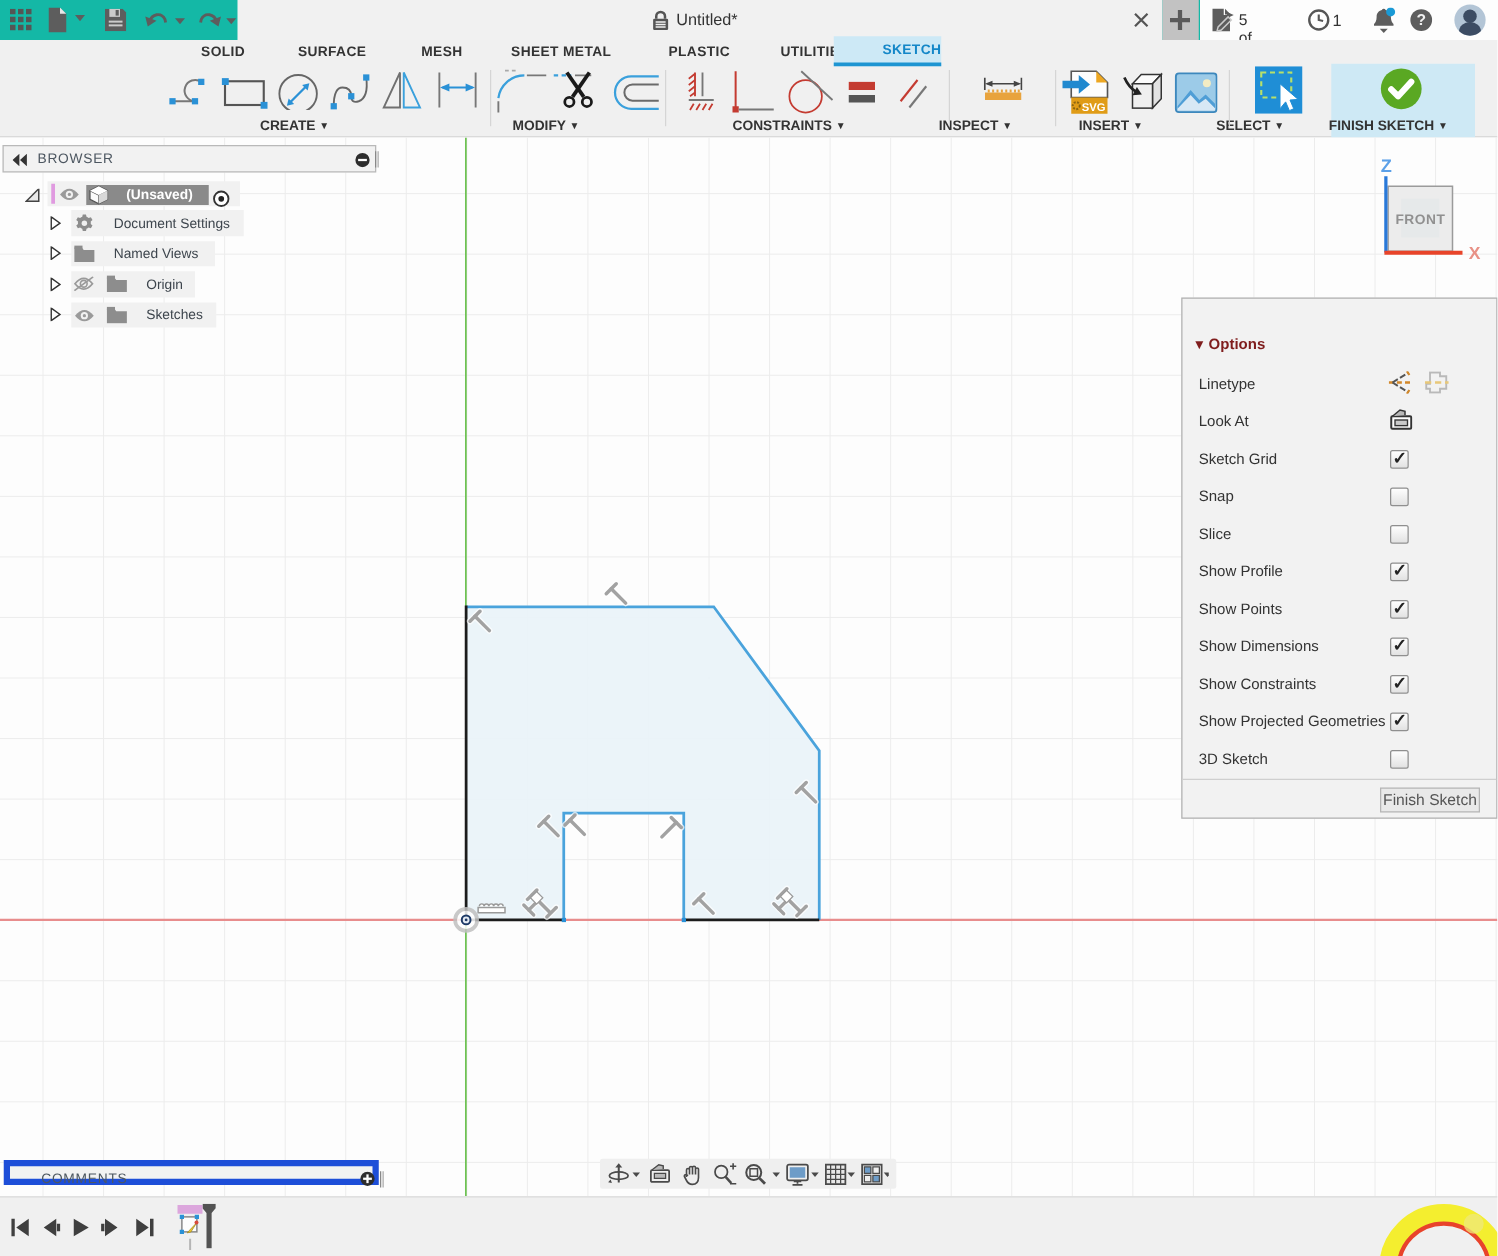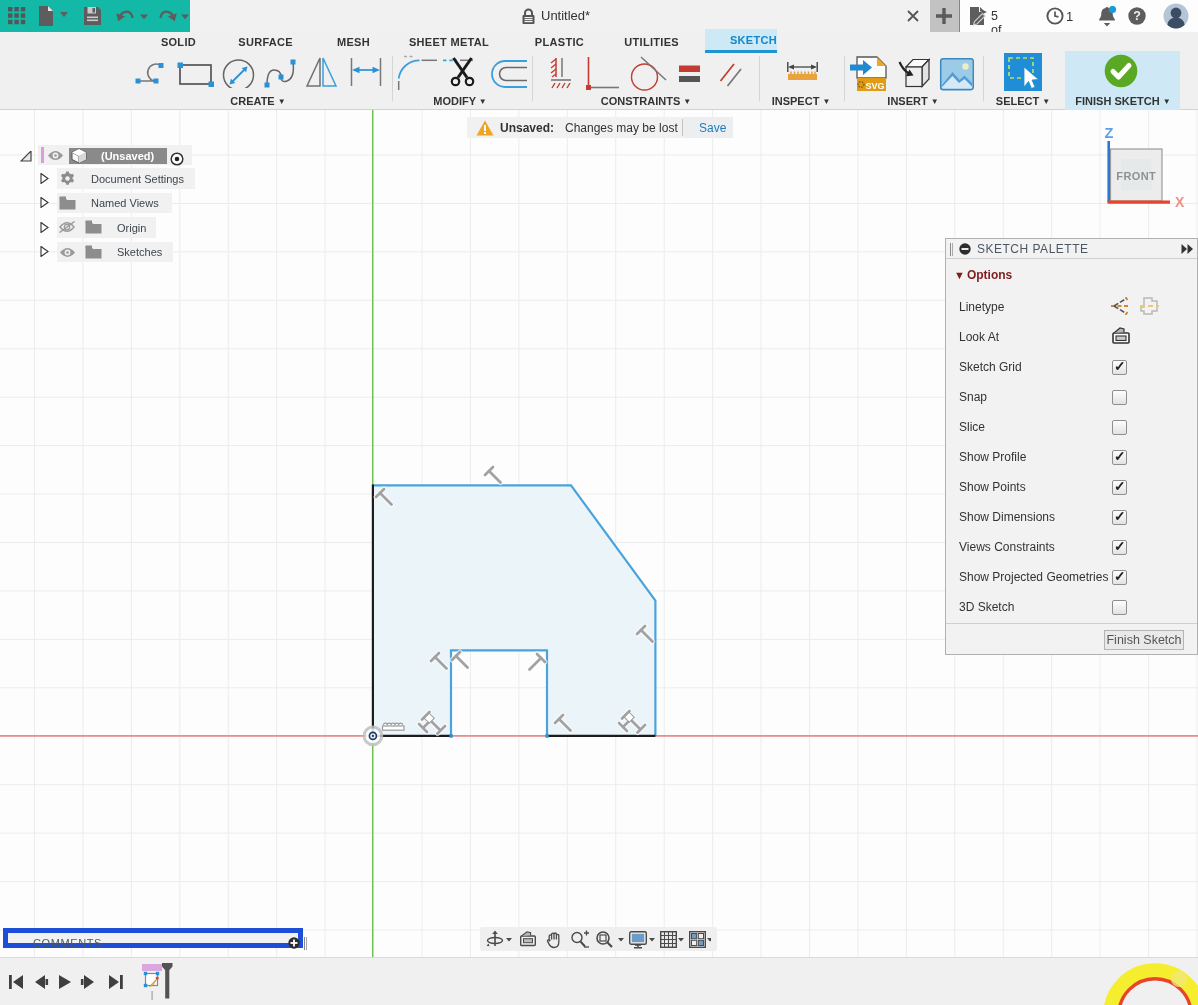--- a/index.html
+++ b/index.html
@@ -7,21 +7,21 @@
 body { position:relative; background:#fdfdfd; }
 .abs { position:absolute; }
 
 #titlebar { position:absolute; left:0; top:0; width:960px; height:32px; background:#14b8a6; }
 #titlebar .tab { position:absolute; left:190px; top:0; width:740px; height:32px; background:#f1f1f1; }
 #titlebar .plusblock { position:absolute; left:930px; top:0; width:29px; height:32px; background:#c2c2c2; }
 
 #ribbon { position:absolute; left:0; top:32px; width:1198px; height:78px; background:#f0f0f0; border-bottom:1px solid #d2d2d2; }
 .rtab { position:absolute; top:0; height:21px; line-height:21px; font-size:11px; font-weight:bold; color:#333; letter-spacing:0.3px; text-align:right; }
 .rtab.active { background:#cde9f6; color:#1487c8; border-bottom:3px solid #1e95d2; top:-3px; height:24px; line-height:23px; }
-.grplabel { position:absolute; top:63px; height:14px; font-size:11px; font-weight:bold; color:#333; text-align:center; white-space:nowrap; }
+.grplabel { position:absolute; top:63px; height:14px; font-size:11px; font-weight:bold; color:#333; text-align:left; white-space:nowrap; }
 .grplabel .car { font-size:8px; position:relative; top:-1px; }
 .rdiv { position:absolute; top:24px; width:1px; height:45px; background:#d5d5d5; }
 #designbtn { position:absolute; left:12px; top:9px; width:108px; height:59px; background:#f4f4f4; border:1px solid #c9c9c9; border-radius:4px; text-align:center; line-height:57px; font-size:12px; font-weight:bold; color:#333; }
 #finishblock { position:absolute; left:1065px; top:19px; width:115px; height:59px; background:#cee9f5; }
 
 #canvas { position:absolute; left:0; top:110px; width:1198px; height:847px; background:#fdfdfd;
   background-image:linear-gradient(to right,#ececec 1px,transparent 1px),linear-gradient(to bottom,#ececec 1px,transparent 1px);
   background-size:48.45px 48.45px; background-position:34px 44.5px; }
 
 .panelbar { position:absolute; background:#f2f2f2; border:1px solid #b9b9b9; font-size:11px; color:#4d5761; letter-spacing:0.6px; }
@@ -143,21 +143,21 @@
   </svg>
 </div>
 
 <div id="ribbon">
   <div class="rtab" style="left:136px;width:60px">SOLID</div>
   <div class="rtab" style="left:213px;width:80px">SURFACE</div>
   <div class="rtab" style="left:310px;width:60px">MESH</div>
   <div class="rtab" style="left:389px;width:100px">SHEET METAL</div>
   <div class="rtab" style="left:514px;width:70px">PLASTIC</div>
   <div class="rtab" style="left:609px;width:70px">UTILITIES</div>
-  <div class="rtab active" style="left:705px;width:72px">SKETCH</div>
+  <div class="rtab active" style="left:667px;width:86px">SKETCH</div>
 
   <svg class="abs" style="left:132px;top:22px" width="255" height="34" viewBox="0 0 255 34">
 
     <g>
       <path d="M6,27 H24 A8.5,8.5 0 1 1 29,11.5" fill="none" stroke="#777" stroke-width="1.6"></path>
       <rect x="3.5" y="24.5" width="5" height="5" fill="#2a91d6"></rect>
       <rect x="21.5" y="24.5" width="5" height="5" fill="#2a91d6"></rect>
       <rect x="26.5" y="9" width="5" height="5" fill="#2a91d6"></rect>
     </g>
 
@@ -375,34 +375,34 @@
       <rect x="1121" y="49" width="30.5" height="31" fill="#e3e7e9" opacity="0.6"></rect>
       <text x="1136.3" y="69.5" font-size="11" font-weight="bold" fill="#909090" text-anchor="middle" letter-spacing="0.4" font-family="Liberation Sans">FRONT</text>
       <line x1="1108.7" y1="31" x2="1108.7" y2="92" stroke="#2979d9" stroke-width="2.6"></line>
       <line x1="1107.5" y1="92.2" x2="1170" y2="92.2" stroke="#e8442a" stroke-width="3.2"></line>
       <text x="1104.5" y="27.5" font-size="14.5" font-weight="bold" fill="#5ba0e8" font-family="Liberation Sans">Z</text>
       <text x="1175" y="97" font-size="14" font-weight="bold" fill="#e89186" font-family="Liberation Sans">X</text>
     </g>
   </svg>
 
   
-  <div id="warnbar">
-    <svg class="abs" style="left:9px;top:3px" width="18" height="16" viewBox="0 0 18 16">
-      <path d="M9,0.5 L17.5,15.5 H0.5 z" fill="#eda622"></path>
-      <rect x="8" y="5" width="2" height="6" fill="#fff"></rect>
-      <rect x="8" y="12" width="2" height="2" fill="#fff"></rect>
+
+  
+  <div class="panelbar" style="left:2px;top:6px;width:299px;height:22px;">
+    <svg class="abs" style="left:7px;top:6px" width="12" height="10" viewBox="0 0 12 10">
+      <path d="M5.5,0 v10 l-5.5,-5 z M11.5,0 v10 l-5.5,-5 z" fill="#333"></path>
     </svg>
-    <span class="abs" style="left:33px;top:4px;font-weight:bold">Unsaved:</span>
-    <span class="abs" style="left:98px;top:4px">Changes may be lost</span>
-    <div class="abs" style="left:215px;top:2px;width:1px;height:17px;background:#c3c3c3"></div>
-    <div class="abs" style="left:216px;top:0;width:50px;height:21px;background:#eceef0"></div>
-    <span class="abs" style="left:232px;top:4px;color:#1a7dc4">Save</span>
+    <span class="abs" style="left:27px;top:4px">BROWSER</span>
+    <svg class="abs" style="left:281px;top:5px" width="12" height="12" viewBox="0 0 12 12">
+      <circle cx="6" cy="6" r="5.7" fill="#2d2d2d"></circle>
+        <rect x="2.5" y="5.1" width="7" height="1.8" fill="#fff"></rect>
+    </svg>
+    <div class="abs" style="left:296.5px;top:4px;width:1px;height:13px;background:#888"></div>
+    <div class="abs" style="left:298.5px;top:4px;width:1px;height:13px;background:#aaa"></div>
   </div>
-
-  
   
   <div class="trowbg" style="left:38px;top:35px;width:154px;height:20px"></div>
   <svg class="abs" style="left:20px;top:41px" width="12" height="11" viewBox="0 0 12 11">
       <path d="M11,0 V10 H1 z" fill="#e8e8e8" stroke="#444" stroke-width="1.2"></path>
     </svg>
   <div class="abs" style="left:41px;top:37px;width:2.6px;height:16px;background:#e09ae0"></div>
   <svg class="abs" style="left:47px;top:40px" width="17" height="11" viewBox="0 0 17 11">
     <path d="M1,5.5 Q8.5,-3.5 16,5.5 Q8.5,14.5 1,5.5 z" fill="#9a9a9a"></path>
       <circle cx="8.5" cy="5.5" r="2.9" fill="#f1f1f1"></circle>
       <circle cx="8.5" cy="5.5" r="1.3" fill="#9a9a9a"></circle>
@@ -465,32 +465,20 @@
       <circle cx="8.5" cy="5.5" r="1.3" fill="#9a9a9a"></circle>
   </svg>
   <svg class="abs" style="left:85px;top:135px" width="17" height="14" viewBox="0 0 17 14">
     <path d="M0.5,2 h6 l1.5,2 h8.5 v9.5 h-16 z" fill="#8d8d8d"></path>
       <rect x="0.5" y="0.5" width="6.5" height="2.5" fill="#8d8d8d"></rect>
   </svg>
   <span class="trow" style="left:117px;top:136px">Sketches</span>
 </div>
 
 <div id="palette">
-  <div class="hdr">
-    <div class="abs" style="left:4px;top:4px;width:1px;height:13px;background:#888"></div>
-    <div class="abs" style="left:6px;top:4px;width:1px;height:13px;background:#aaa"></div>
-    <svg class="abs" style="left:13px;top:4px" width="12" height="12" viewBox="0 0 12 12">
-      <circle cx="6" cy="6" r="5.7" fill="#2d2d2d"></circle>
-        <rect x="2.5" y="5.1" width="7" height="1.8" fill="#fff"></rect>
-    </svg>
-    <span class="abs" style="left:31px;top:3px">SKETCH PALETTE</span>
-    <svg class="abs" style="left:235px;top:5px" width="12" height="10" viewBox="0 0 12 10">
-      <path d="M0.5,0 v10 l5.5,-5 z M6.5,0 v10 l5.5,-5 z" fill="#333"></path>
-    </svg>
-  </div>
   <div class="abs" style="left:8px;top:29px;font-size:12px;font-weight:bold;color:#7f1d1d"><span style="font-size:11px;letter-spacing:2px">▼</span>Options</div>
   <div class="prow" style="top:61px">Linetype</div>
   <svg class="abs" style="left:165px;top:58px" width="19" height="18" viewBox="0 0 19 18">
     <path d="M0,9 H19" stroke="#d2882a" stroke-width="2" stroke-dasharray="4,2.5"></path>
     <path d="M3,9 L16,1 M3,9 L16,17" stroke="#555" stroke-width="1.6" stroke-dasharray="5,2"></path>
     <path d="M14.5,0 l2,3 M14.5,18 l2,-3" stroke="#d2882a" stroke-width="1.8"></path>
   </svg>
   <svg class="abs" style="left:194px;top:58px" width="19" height="18" viewBox="0 0 19 18">
     <path d="M4,1 h8 v3 h5 v10 h-5 v3 h-8 v-3 H1 v-4 h3 z" fill="none" stroke="#b9b9b9" stroke-width="1.5"></path>
     <path d="M0,9 H19" stroke="#e8c87a" stroke-width="2" stroke-dasharray="5,3"></path>
@@ -506,21 +494,21 @@
   <div class="prow" style="top:151px">Snap</div>
     <div class="cbx" style="top:151px"></div>
   <div class="prow" style="top:181px">Slice</div>
     <div class="cbx" style="top:181px"></div>
   <div class="prow" style="top:211px">Show Profile</div>
     <div class="cbx on" style="top:211px"></div>
   <div class="prow" style="top:241px">Show Points</div>
     <div class="cbx on" style="top:241px"></div>
   <div class="prow" style="top:271px">Show Dimensions</div>
     <div class="cbx on" style="top:271px"></div>
-  <div class="prow" style="top:301px">Views Constraints</div>
+  <div class="prow" style="top:301px">Show Constraints</div>
     <div class="cbx on" style="top:301px"></div>
   <div class="prow" style="top:331px">Show Projected Geometries</div>
     <div class="cbx on" style="top:331px"></div>
   <div class="prow" style="top:361px">3D Sketch</div>
     <div class="cbx" style="top:361px"></div>
   <div class="abs" style="left:0;top:384px;width:100%;height:1px;background:#cfcfcf"></div>
   <div class="abs" style="left:158px;top:391px;width:80px;height:20px;background:#e9e9e9;border:1px solid #b5b5b5;font-size:12.5px;color:#555;text-align:center;line-height:18px;white-space:nowrap">Finish Sketch</div>
 </div>
 
 <div id="comments">

